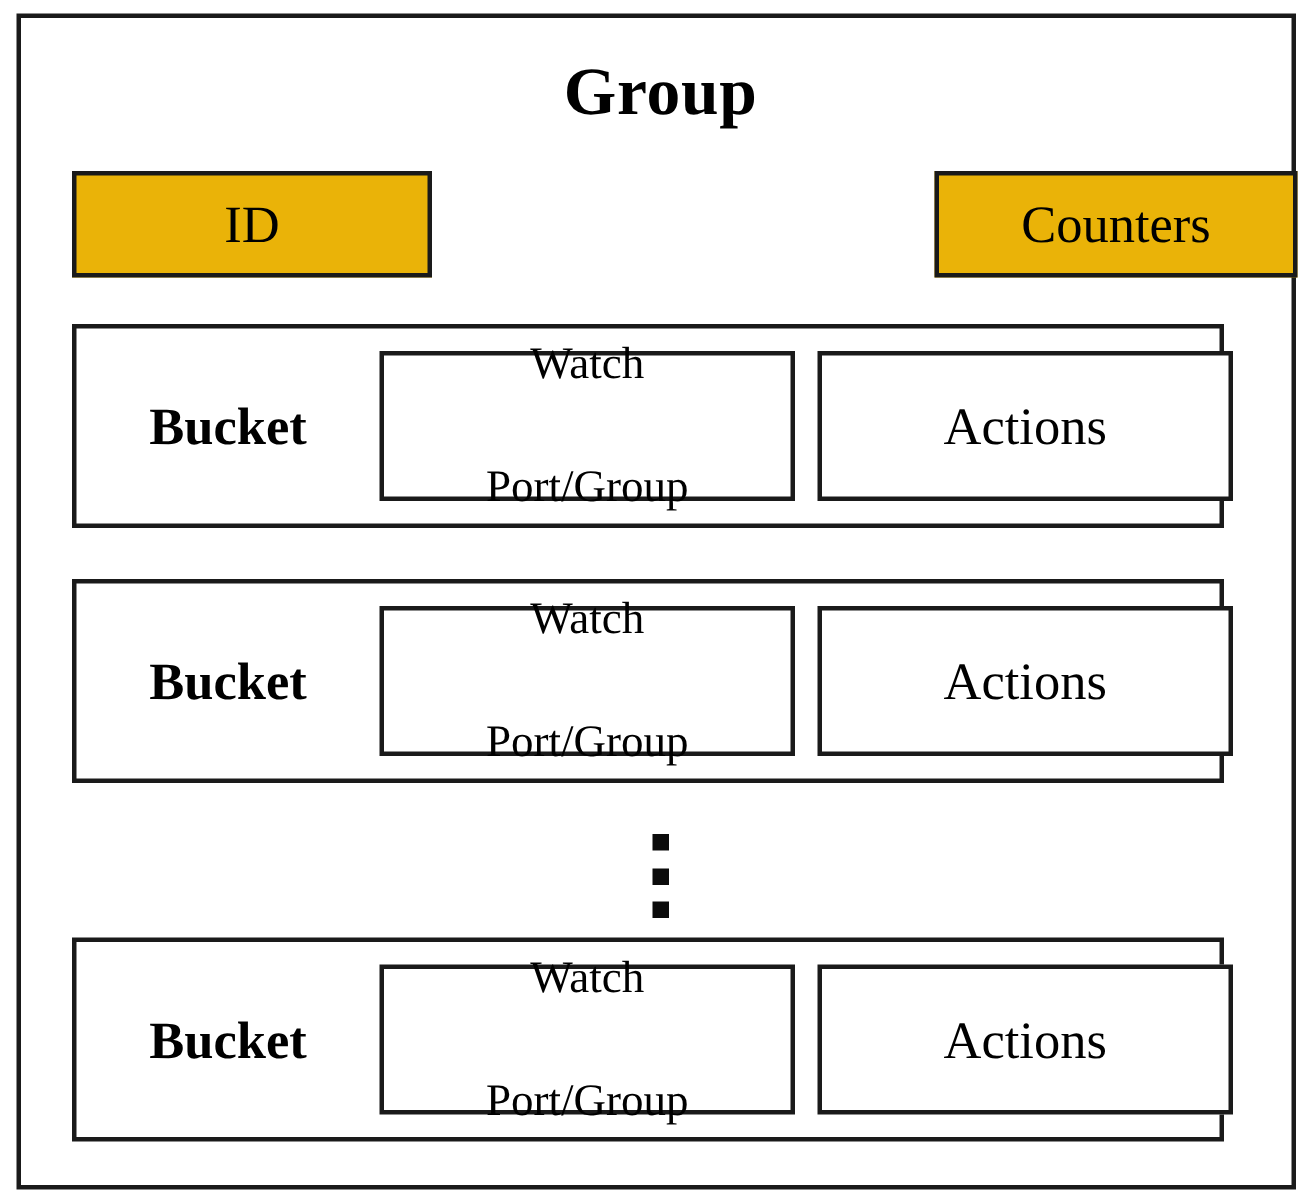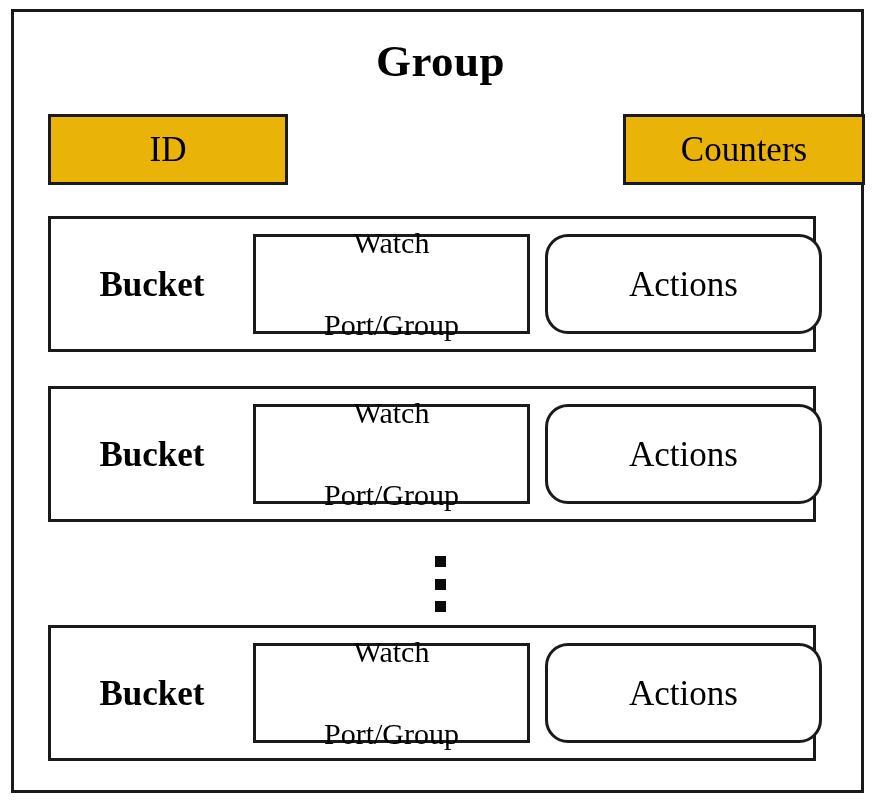--- a/index.html
+++ b/index.html
@@ -110,21 +110,21 @@
     box-sizing: border-box;
     background: #ffffff;
     display: flex;
     flex-direction: column;
     align-items: center;
     justify-content: center;
     text-align: center;
   }
 
   .box-watch   { left: 202px; width: 277px; gap: 43px; }
-  .box-actions { left: 494px; width: 277px; border-radius: 23px; }
+  .box-actions { left: 494px; width: 277px; }
 
   .watch-line {
     font-size: 30px;
     line-height: 1.28;
     display: block;
   }
 
   .actions-text {
     font-size: 35px;
     line-height: 1;

